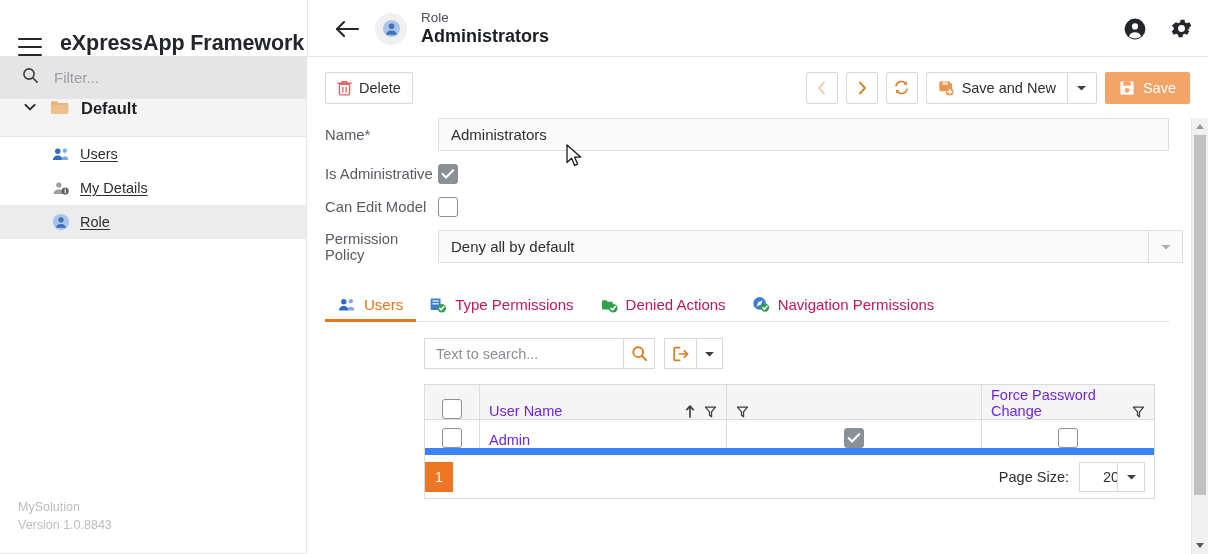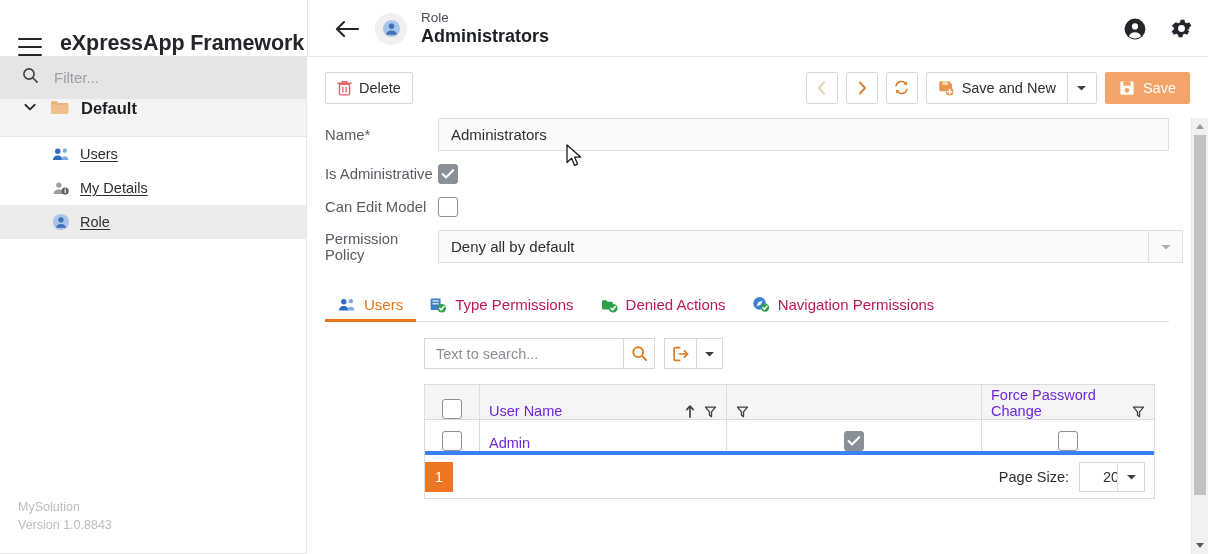--- a/index.html
+++ b/index.html
@@ -218,21 +218,21 @@
     display: flex; align-items: flex-end; font-size: 14.5px; color: #6d28d9;
     border-right: 1px solid #dcdcdc; padding: 0 9px; position: relative;
   }
   .gcell:last-child { border-right: none; }
   .col-cb { width: 55px; justify-content: center; }
   .col-name { width: 247px; }
   .col-active { width: 255px; }
   .col-force { flex: 1; }
   .gh-label { flex: 1; }
   .gh-icons { display: flex; align-items: center; gap: 9px; }
-  .grow { display: flex; height: 35px; background: #fff; border-bottom: 4px solid #3b82f6; }
+  .grow { display: flex; height: 35px; background: #fff; border-bottom: 7px solid #3b82f6; }
   .grow .gcell { font-size: 14.5px; }
   .cell-center { justify-content: center; }
   .pager {
     display: flex; align-items: center; height: 44px;
     border-bottom: 1px solid #dcdcdc; background: #fff; padding: 0 9px 0 0;
   }
   .pagebtn {
     width: 28px; height: 30px; background: #ec7623; color: #fff;
     display: flex; align-items: center; justify-content: center;
     font-size: 15px; margin-left: 0px; cursor: pointer;

